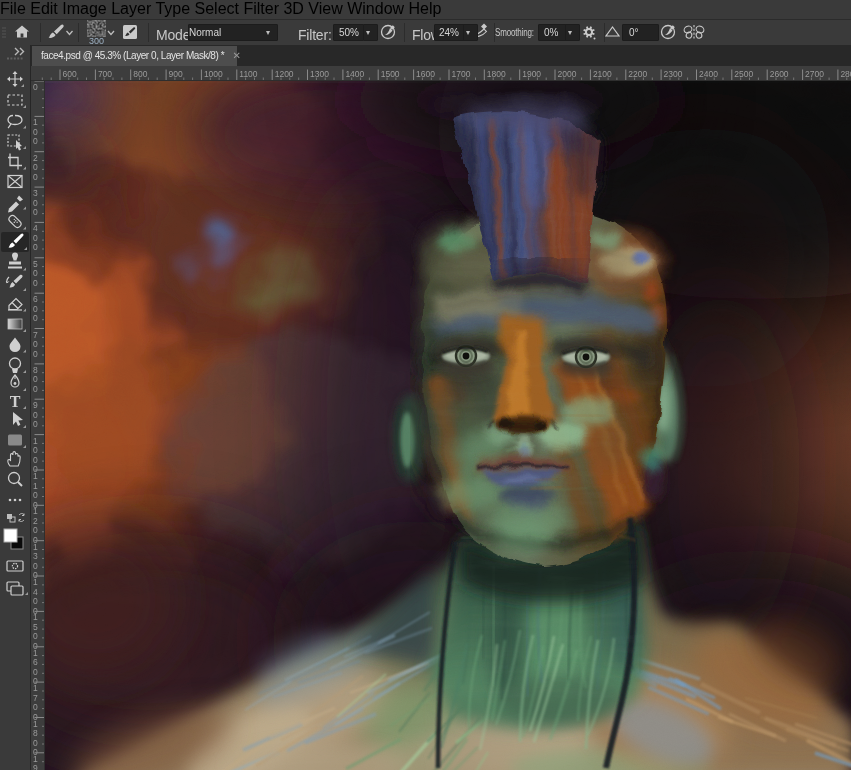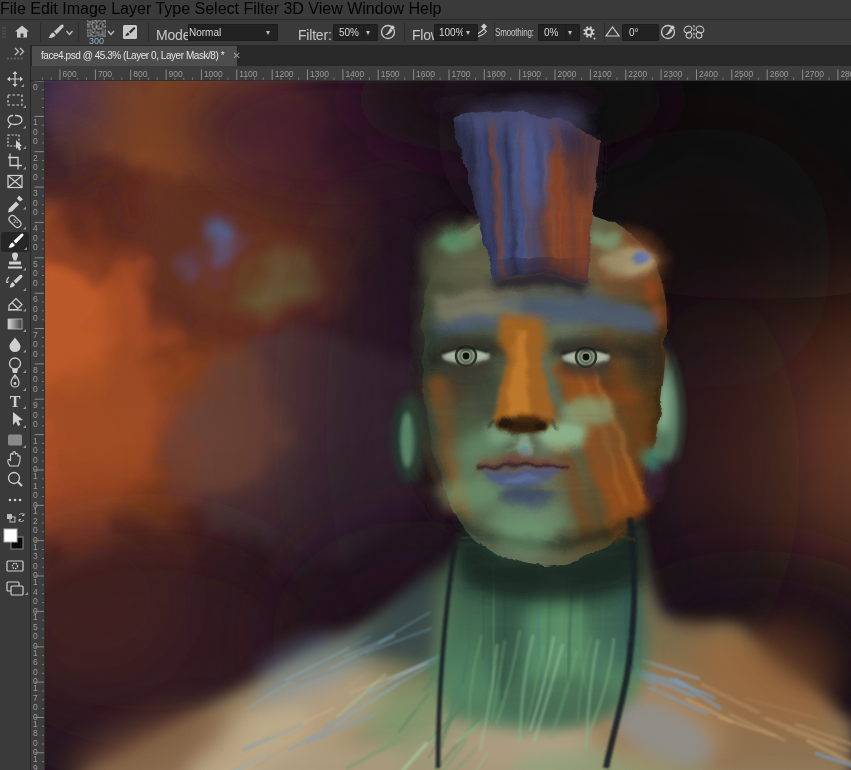--- a/index.html
+++ b/index.html
@@ -123,21 +123,21 @@
     <div class="sep" style="left:148px"></div>
     <div class="olabel" style="left:156px;top:7px">Mode:</div>
     <div class="obox" style="left:188px;top:4px;width:88px;height:15px;line-height:15px;">Normal</div>
     <div class="chev" style="left:266px;top:8px">▾</div>
     <div class="olabel" style="left:298px;top:7px">Filter:</div>
     <div class="obox" style="left:333px;top:4px;width:24px;height:15px;line-height:15px;padding-left:5px">50%</div>
     <div class="obox" style="left:363px;top:4px;width:13px;height:15px;"></div>
     <div class="chev" style="left:366px;top:8px">▾</div>
     <div class="sep" style="left:404px"></div>
     <div class="olabel" style="left:412px;top:7px">Flow:</div>
-    <div class="obox" style="left:434px;top:4px;width:27px;height:15px;line-height:15px;padding-left:4px">100%</div>
+    <div class="obox" style="left:434px;top:4px;width:27px;height:15px;line-height:15px;padding-left:4px">24%</div>
     <div class="obox" style="left:463px;top:4px;width:13px;height:15px;"></div>
     <div class="chev" style="left:466px;top:8px">▾</div>
     <div class="sep" style="left:494px"></div>
     <div class="olabel" style="left:495px;top:7px;font-size:10px;transform:scaleX(0.8);transform-origin:left center">Smoothing:</div>
     <div class="obox" style="left:538px;top:4px;width:25px;height:15px;line-height:15px;padding-left:5px">0%</div>
     <div class="obox" style="left:565px;top:4px;width:13px;height:15px;"></div>
     <div class="chev" style="left:568px;top:8px">▾</div>
     <div class="sep" style="left:604px"></div>
     <div class="obox" style="left:622px;top:4px;width:29px;height:15px;line-height:15px;padding-left:6px">0°</div>
   </div>

